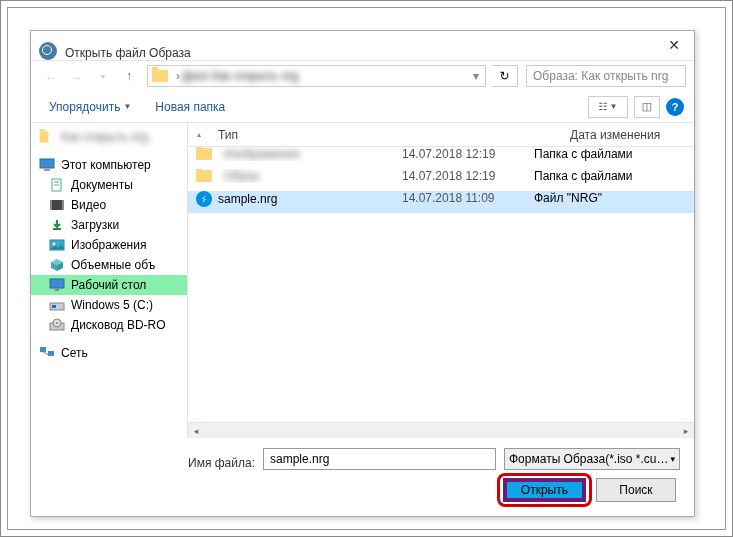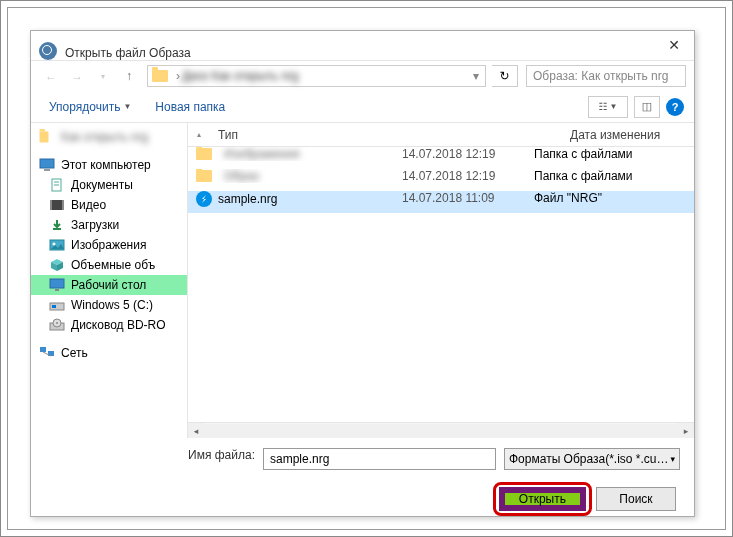--- a/index.html
+++ b/index.html
@@ -42,27 +42,27 @@
 .cell{padding:0 8px;white-space:nowrap;overflow:hidden}
 .c-name{width:206px;display:flex;align-items:center;gap:6px}
 .c-date{width:132px;color:#555}
 .c-type{flex:1;color:#000000}
 .nrg-ico{width:16px;height:16px;background:#0091e6;border-radius:50%;position:relative}
 .nrg-ico::after{content:"";position:absolute;width:4px;height:8px;background:#fff;top:4px;left:6px;clip-path:polygon(100% 0,0 50%,60% 50%,0 100%,100% 50%,40% 50%)}
 .scroll-hint{height:16px;background:#f5f5f5;border-top:1px solid #e5e5e5;display:flex;align-items:center}
 .scroll-track{flex:1;height:14px;background:#f0f0f0;position:relative}
 .scroll-arr{width:16px;height:16px;background:#f0f0f0;display:flex;align-items:center;justify-content:center;color:#666;font-size:9px}
 .bottom{padding:10px 14px 12px 14px}
-.bottom-row{display:flex;align-items:flex-start;gap:8px;margin-bottom:17px}
+.bottom-row{display:flex;align-items:flex-end;gap:8px;margin-bottom:8px}
 .lbl{text-align:right;color:#333}
 .fname-input{flex:1;height:22px;border:1px solid #999;padding:0 6px;background:#fff}
 .filter-sel{width:176px;height:22px;border:1px solid #999;padding:0 4px;background:#eee;display:flex;align-items:center;justify-content:space-between;cursor:pointer}
 .btnrow{display:flex;justify-content:flex-end;gap:10px;padding-right:4px}
 .btn{min-width:80px;height:24px;border:1px solid #999;background:#e9e9e9;cursor:pointer;padding:0 14px;display:flex;align-items:center;justify-content:center}
-.btn.primary{border:6px solid #701a75;background:#84cc16}
+.btn.primary{border:4px solid #701a75;background:#0ea5e9}
 .highlight-ring{position:absolute;border:3px solid #d40000;border-radius:8px;pointer-events:none}
 .net-ico svg,.tree .ico svg{display:block}
 .blur{filter:blur(3px);color:#666}
 </style>
 </head>
 <body>
 
 <div class="outer">
 <div class="dialog">
 

